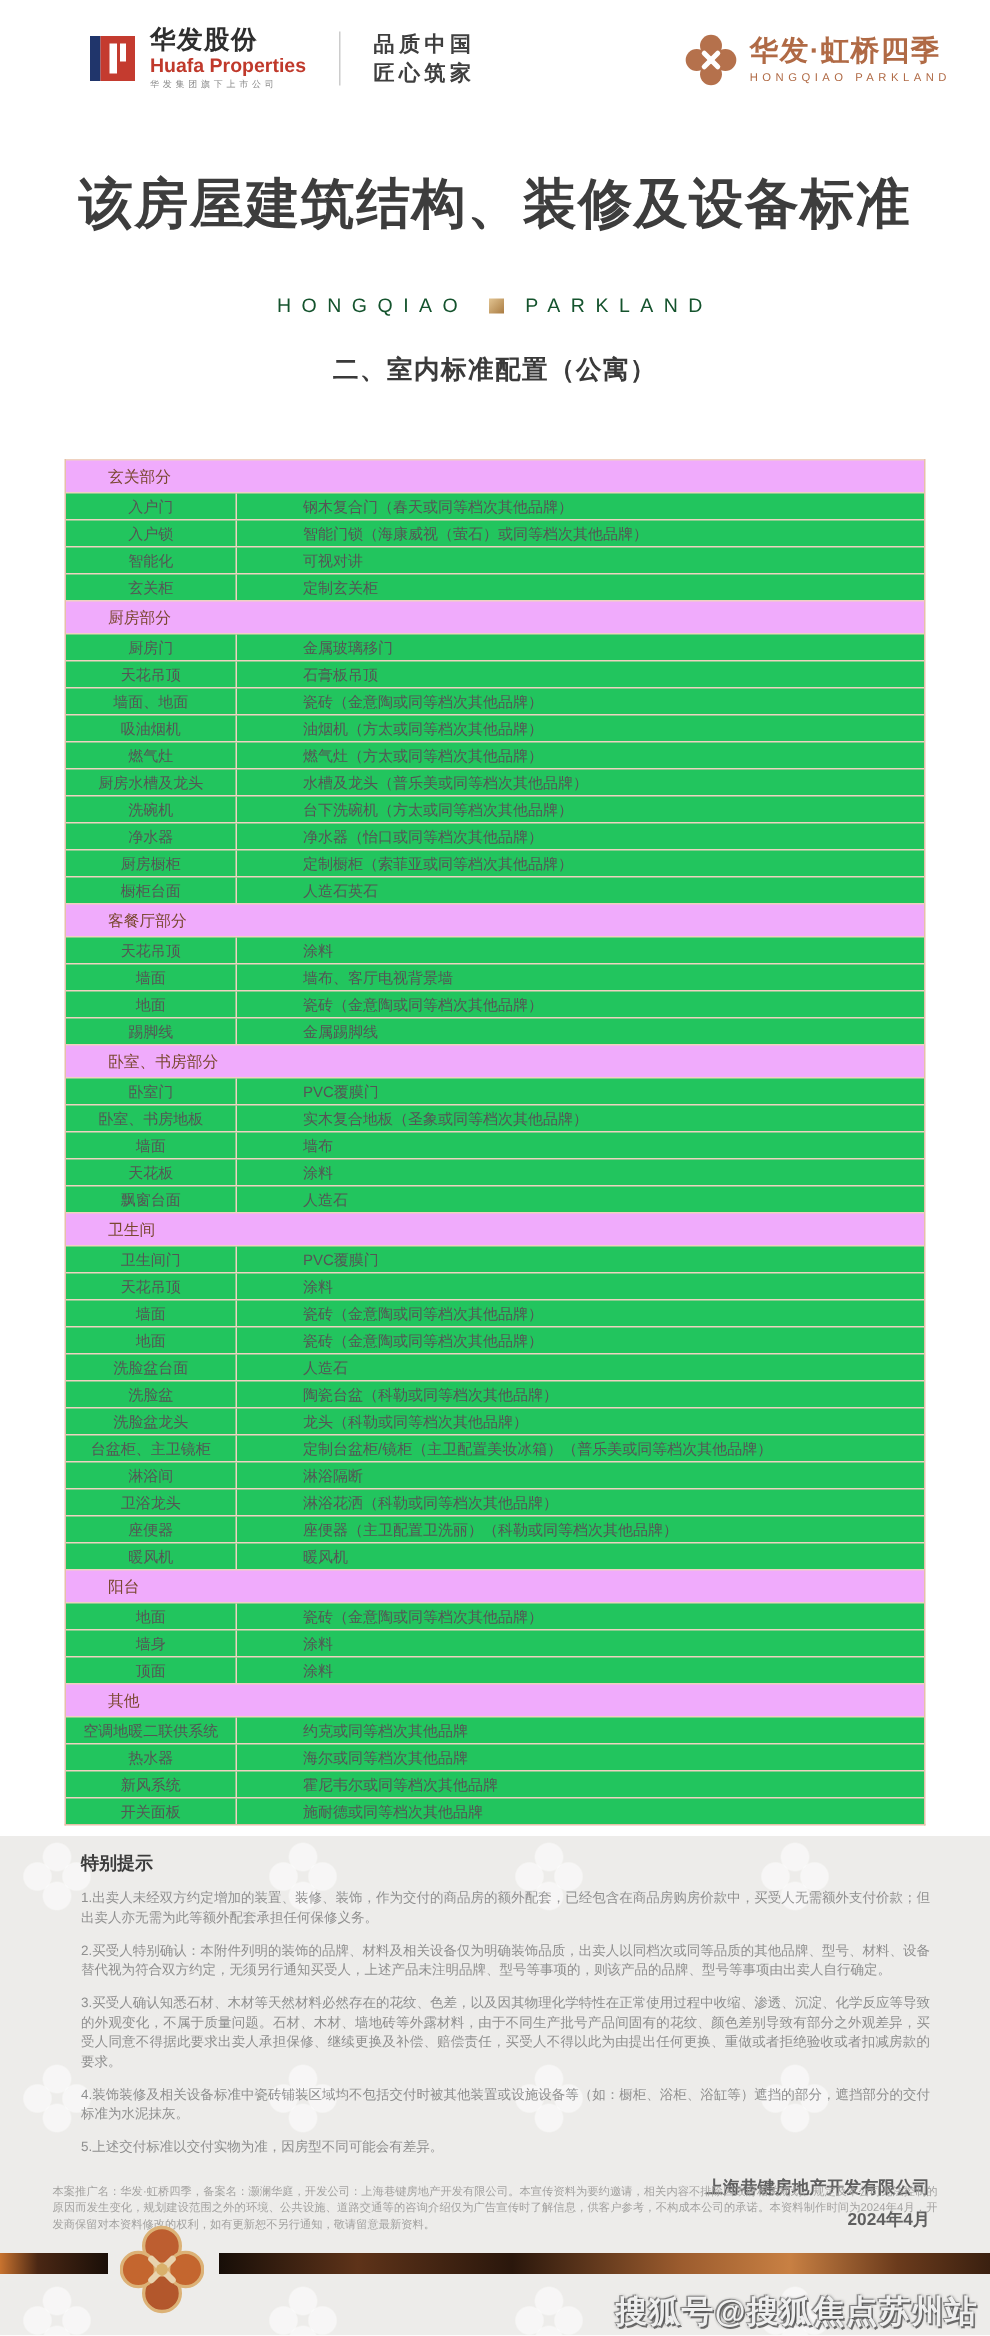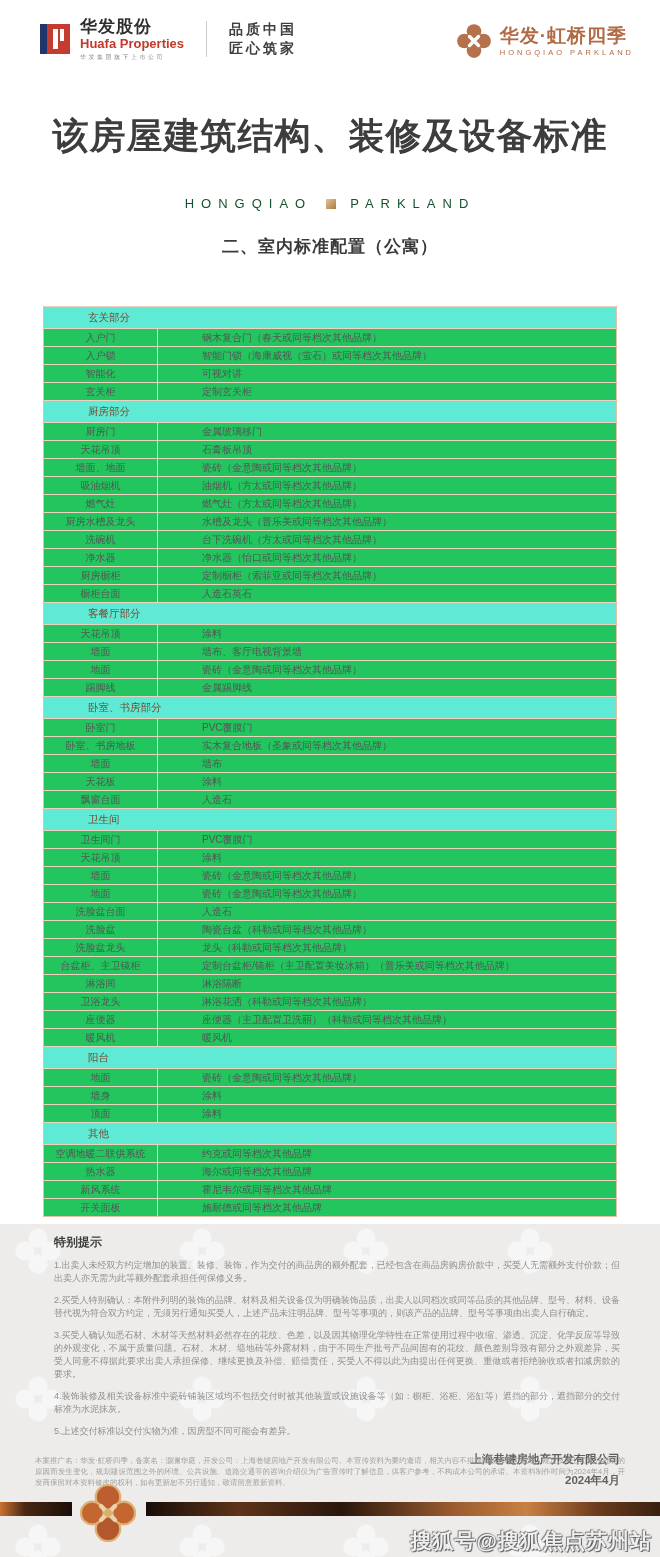--- a/index.html
+++ b/index.html
@@ -2,21 +2,21 @@
 <html><head>
 <meta charset="utf-8">
 <style>
   html,body{margin:0;padding:0;background:#ffffff;}
   .page{
     position:relative;width:660px;height:1557px;overflow:hidden;
     font-family:"Liberation Sans","DejaVu Sans",sans-serif;
     background:#ffffff;color:#444;
   }
   
-  .header{display:flex;justify-content:space-between;align-items:center;padding:18px 26px 0 40px;}
+  .header{display:flex;justify-content:space-between;align-items:flex-start;padding:18px 26px 0 40px;margin-left:20px;}
   .logo-left{display:flex;align-items:center;gap:10px;}
   .logo-mark{display:flex;width:30px;height:30px;}
   .logo-mark .navy{width:7px;height:30px;background:#20356b;}
   .logo-mark .red{position:relative;width:23px;height:30px;background:#c District43b2f;}
   .logo-mark .red{background:#c43b2f;}
   .logo-mark .red::before{content:"";position:absolute;left:6px;top:5px;width:5px;height:20px;background:#fff;}
   .logo-mark .red::after{content:"";position:absolute;left:13px;top:5px;width:4px;height:12px;background:#fff;}
   .logo-text-block{line-height:1;}
   .logo-cn{font-size:17px;font-weight:bold;color:#2e2e2e;letter-spacing:1px;}
   .logo-en{font-size:13px;font-weight:bold;color:#c0392b;margin-top:2px;}
@@ -31,21 +31,21 @@
   .page-title{margin-top:54px;text-align:center;font-size:36px;line-height:44px;
     font-weight:bold;color:#3d3d3d;letter-spacing:1px;}
   .brand-divider{margin-top:38px;display:flex;justify-content:center;align-items:center;gap:14px;
     font-size:13px;color:#14532d;letter-spacing:7px;}
   .gold-sq{width:10px;height:10px;background:linear-gradient(135deg,#e2c492,#aa7c42);}
   .section-heading{margin-top:24px;text-align:center;font-size:17px;font-weight:bold;color:#3a3a3a;letter-spacing:1px;}
   
   .spec-table{margin:48px auto 0 auto;width:572px;border:1px solid #e6c0a8;border-top:none;}
   .trow{display:flex;align-items:center;height:17px;border-top:1px solid #efd2c0;background:#22c55e;
     font-size:10px;color:#555;}
-  .trow.sec{height:21px;background:#5eead4;color:#7a4730;padding-left:44px;font-size:10.5px;}
+  .trow.sec{height:21px;background:#f0abfc;color:#7a4730;padding-left:28px;font-size:10.5px;}
   .trow .c1{width:113px;text-align:center;align-self:stretch;display:flex;align-items:center;justify-content:center;}
   .trow .c2{flex:1;align-self:stretch;display:flex;align-items:center;border-left:1px solid #efd2c0;padding-left:44px;
     white-space:nowrap;overflow:hidden;}
   
   .gray{
     position:absolute;left:0;right:0;top:1224px;bottom:0;
     background-color:#edecea;
     background-image:
       radial-gradient(circle at 38px 14px, rgba(255,255,255,.55) 9px, rgba(255,255,255,0) 10px),
       radial-gradient(circle at 38px 40px, rgba(255,255,255,.55) 9px, rgba(255,255,255,0) 10px),

